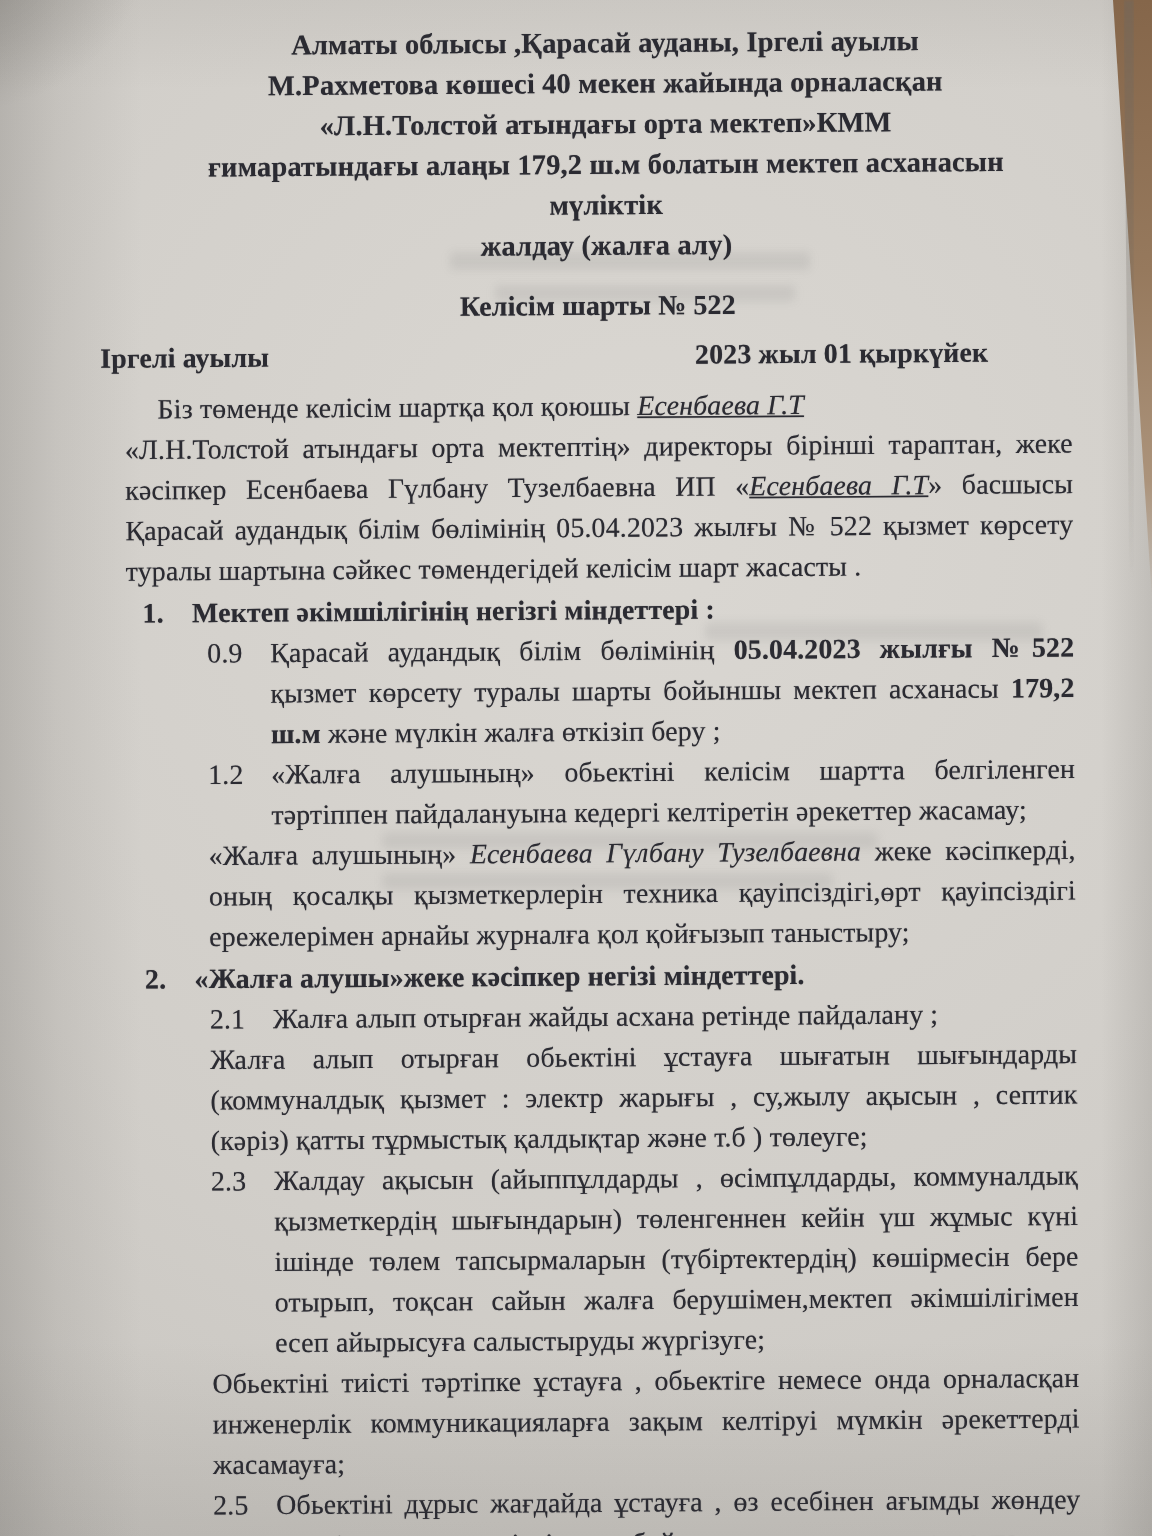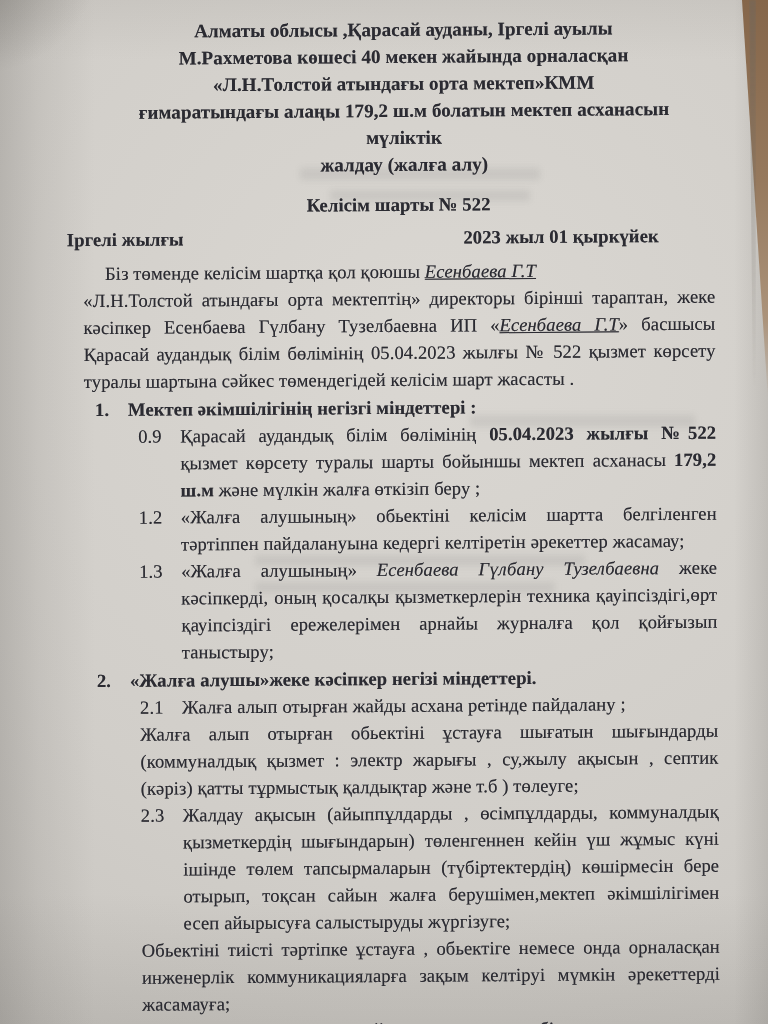--- a/index.html
+++ b/index.html
@@ -109,41 +109,40 @@
       <div>Алматы облысы ,Қарасай ауданы, Іргелі  ауылы</div>
       <div>М.Рахметова көшесі 40  мекен жайында орналасқан</div>
       <div>«Л.Н.Толстой атындағы орта мектеп»КММ</div>
       <div>ғимаратындағы алаңы 179,2 ш.м болатын мектеп асханасын мүліктік</div>
       <div>жалдау  (жалға алу)</div>
     </div>
 
     <div class="contract-title">Келісім шарты № 522</div>
 
     <div class="place-date">
-      <span>Іргелі жылғы</span>
+      <span>Іргелі ауылы</span>
       <span>2023 жыл 01 қыркүйек</span>
     </div>
 
     <div class="intro-line"><span>Біз төменде келісім шартқа қол қоюшы </span><span style="font-style: italic; text-decoration: underline;">Есенбаева Г.Т</span></div>
     <div class="intro-body"><span>«Л.Н.Толстой атындағы орта мектептің» директоры бірінші тараптан, жеке кәсіпкер  Есенбаева Гүлбану Тузелбаевна ИП «</span><span style="font-style: italic; text-decoration: underline;">Есенбаева Г.Т</span><span>» басшысы Қарасай аудандық білім бөлімінің 05.04.2023 жылғы № 522 қызмет көрсету туралы шартына сәйкес төмендегідей келісім шарт  жасасты .</span></div>
 
     <div class="section-heading">
       <span class="sec-num">1.</span>
       <span class="sec-title">Мектеп әкімшілігінің негізгі міндеттері :</span>
     </div>
     <div class="clause">
       <span class="clause-num">0.9</span>
       <span class="clause-body"><span>Қарасай аудандық білім бөлімінің </span><span style="font-weight: 700;">05.04.2023 жылғы №522</span><span> қызмет көрсету туралы шарты бойыншы мектеп асханасы </span><span style="font-weight: 700;">179,2 ш.м</span><span> және мүлкін жалға өткізіп беру ;</span></span>
     </div>
     <div class="clause">
       <span class="clause-num">1.2</span>
       <span class="clause-body"><span>«Жалға алушының» обьектіні келісім шартта белгіленген тәртіппен пайдалануына кедергі келтіретін әрекеттер жасамау;</span></span>
     </div>
     <div class="clause">
-      <span class="clause-num">1.3</span>
       <span class="clause-body"><span>«Жалға алушының»  </span><span style="font-style: italic;">Есенбаева Гүлбану Тузелбаевна</span><span>  жеке кәсіпкерді, оның қосалқы қызметкерлерін техника қауіпсіздігі,өрт қауіпсіздігі ережелерімен арнайы журналға қол қойғызып таныстыру;</span></span>
     </div>
 
     <div class="section-heading">
       <span class="sec-num">2.</span>
       <span class="sec-title">«Жалға алушы»жеке кәсіпкер негізі  міндеттері.</span>
     </div>
     <div class="clause">
       <span class="clause-num">2.1</span>
       <span class="clause-body"><span>Жалға алып отырған жайды асхана ретінде пайдалану ;</span></span>

